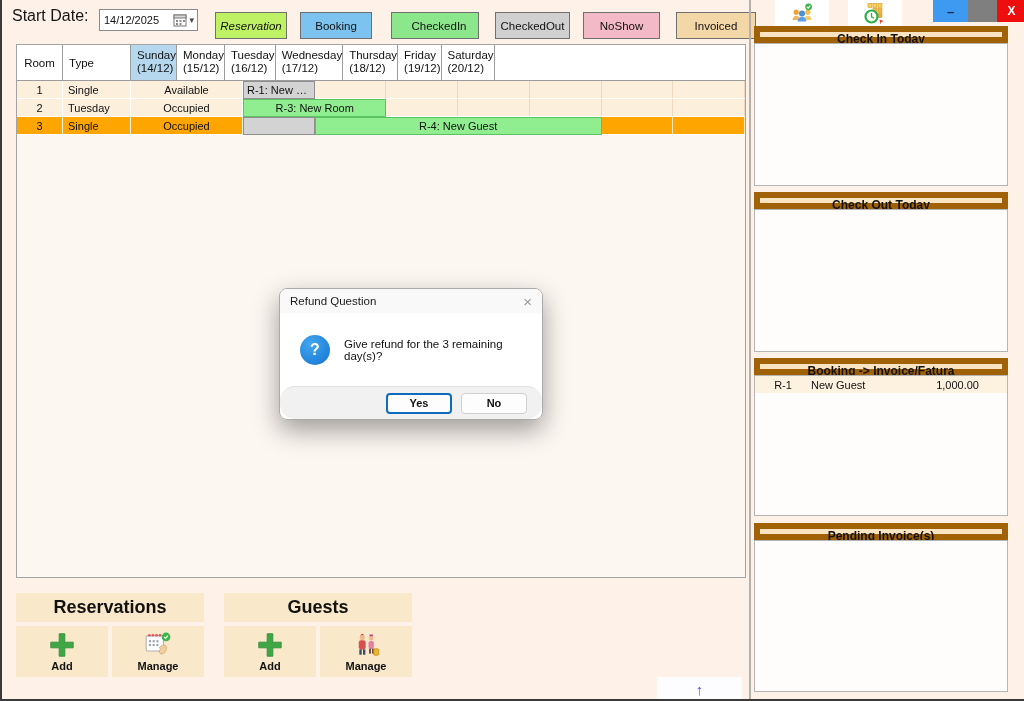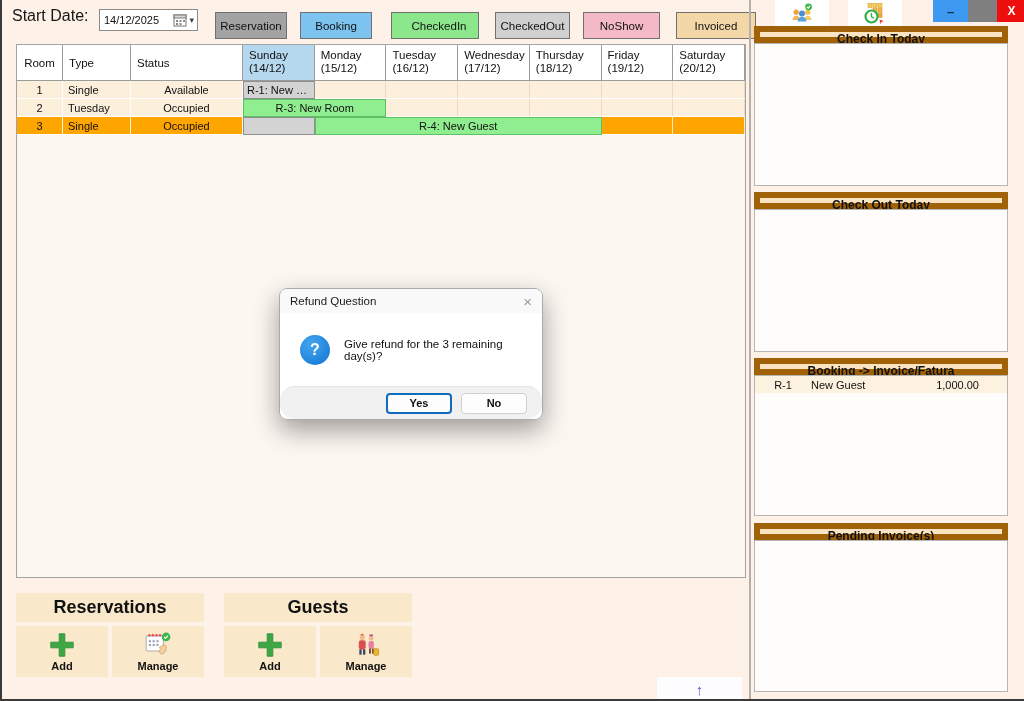--- a/index.html
+++ b/index.html
@@ -124,21 +124,21 @@
         <rect x="6.5" y="6" width="2" height="2"></rect>
         <rect x="10" y="6" width="2" height="2"></rect>
         <rect x="3" y="9" width="2" height="2"></rect>
         <rect x="6.5" y="9" width="2" height="2"></rect>
       </g>
   </svg>
   <span class="date-caret">▾</span>
 </div>
 
 <div class="abs legend-bar">
-    <div class="legend-btn" style="background: #a3a3a3;">Reservation</div>
+    <div class="legend-btn" style="background: #bef264; font-style: italic;">Reservation</div>
     <div class="legend-btn" style="background: rgb(124, 196, 239);">Booking</div>
     <div class="legend-btn" style="background: rgb(140, 230, 140);">CheckedIn</div>
     <div class="legend-btn" style="background: rgb(208, 208, 208);">CheckedOut</div>
     <div class="legend-btn" style="background: rgb(244, 185, 198);">NoShow</div>
     <div class="legend-btn" style="background: rgb(244, 215, 167);">Invoiced</div>
   </div>
 
 <div class="abs tool-icon-btn" style="left:773px;">
   <svg width="24" height="24" viewBox="0 0 24 24">
     <circle cx="6.2" cy="10.2" r="2.6" fill="#f0a33a"></circle>
@@ -169,21 +169,20 @@
 </div>
 
 <div class="abs win-btn win-min">–</div>
 <div class="abs win-btn win-max"></div>
 <div class="abs win-btn win-close">X</div>
 
 <div class="abs room-grid">
   <div class="g-head">
     <div class="hcell c-room">Room</div>
     <div class="hcell">Type</div>
-    <div class="hcell">Status</div>
     <div class="header-days">
         <div class="day-header highlight">
           <div>Sunday</div>
           <div>(14/12)</div>
         </div>
         <div class="day-header">
           <div>Monday</div>
           <div>(15/12)</div>
         </div>
         <div class="day-header">

